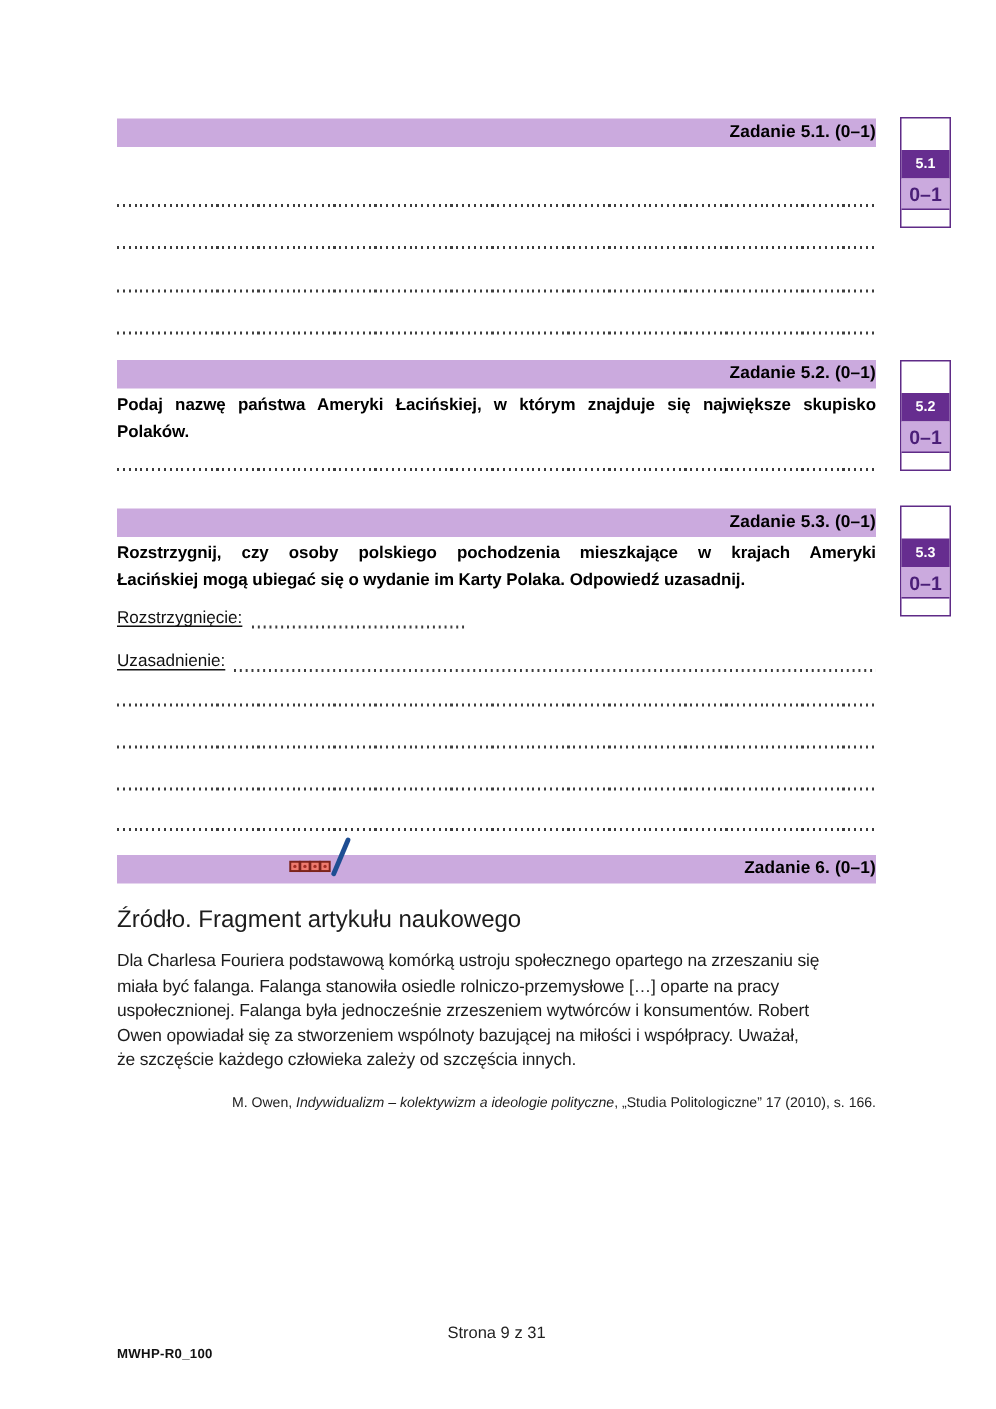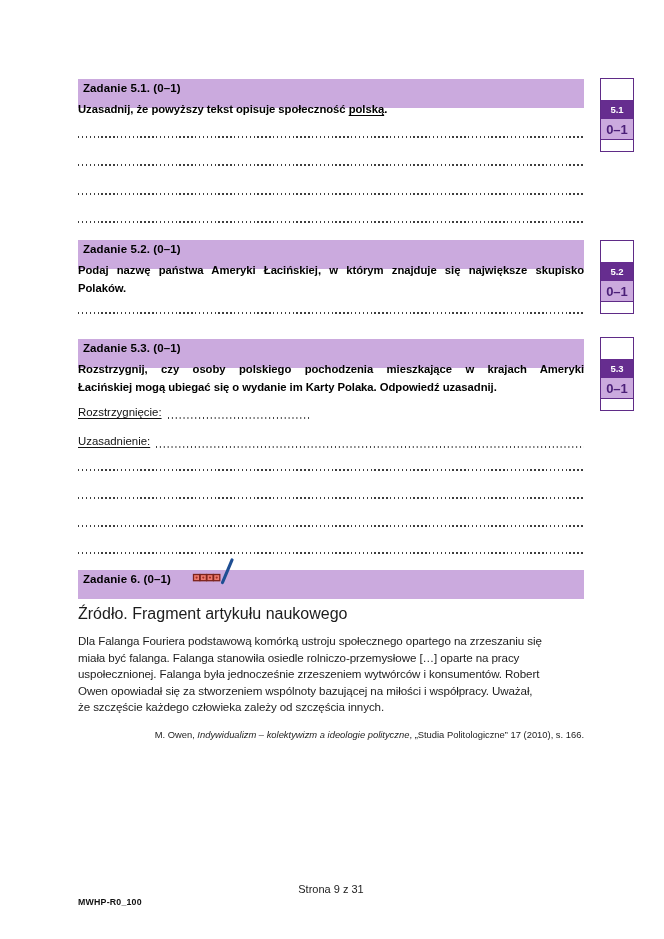--- a/index.html
+++ b/index.html
@@ -2,24 +2,24 @@
 <html style="--band-bg: #cbaade; --purple-dark: #662d8f; --purple-border: #5f2b87; --points-text: #4b1f78; --stamp-red: #ee7b6f; --stamp-red-border: #7c241c; --pen-blue: #1e4e93;"><head>
 <meta charset="utf-8">
 <style>
   html,body{margin:0;padding:0;background:#ffffff;}
   .page{
     position:relative;width:664px;height:939px;background:#fff;
     font-family:"Liberation Sans","DejaVu Sans",sans-serif;color:#111;
     overflow:hidden;
   }
   .band{
-    position:absolute;left:78px;width:506px;height:29px;
+    position:absolute;left:78px;width:506px;height:19px;
     background:var(--band-bg);
     font-weight:bold;font-size:11.5px;line-height:19px;
-    padding-left:5px;box-sizing:border-box;color:#000;letter-spacing:.1px;
+    padding-left:5px;box-sizing:border-box;color:#000;letter-spacing:.1px;text-align:right;
   }
   .prompt{
     position:absolute;left:78px;width:506px;
     font-weight:bold;font-size:11.3px;line-height:18px;color:#000;
     letter-spacing:-0.05px;
   }
   .just{text-align:justify;text-align-last:justify;}
   .dots{
     position:absolute;left:78px;width:506px;height:2px;
     background-image:repeating-linear-gradient(to right,#3d3d3d 0 1.4px,transparent 1.4px 3.9px);
@@ -62,21 +62,20 @@
   .stamp-sq{fill:var(--stamp-red);stroke:var(--stamp-red-border);stroke-width:1.3;}
   .stamp-dot{fill:#a32e24;}
   .pen{stroke:var(--pen-blue);stroke-width:3.2;stroke-linecap:round;}
 </style>
 </head>
 <body>
 
 <div class="page">
 
   <div class="band" style="top:79px">Zadanie 5.1. (0–1)</div>
-  <div class="prompt" style="top:100px"><span>Uzasadnij, że powyższy tekst opisuje społeczność </span><span class="ul">polską</span><span>.</span></div>
   <div class="dots" style="top:136px"></div>
   <div class="dots" style="top:164px"></div>
   <div class="dots" style="top:193px"></div>
   <div class="dots" style="top:221px"></div>
 
   <div class="score-box" style="top:78px">
     <div class="sb-head">5.1</div>
     <div class="sb-pts">0–1</div>
     <div class="sb-empty"></div>
   </div>
@@ -128,21 +127,21 @@
     <circle class="stamp-dot" cx="4.6" cy="21.6" r="1.1"></circle>
     <circle class="stamp-dot" cx="11.3" cy="21.6" r="1.1"></circle>
     <circle class="stamp-dot" cx="18" cy="21.6" r="1.1"></circle>
     <circle class="stamp-dot" cx="24.7" cy="21.6" r="1.1"></circle>
     <line class="pen" x1="30.5" y1="26.5" x2="40" y2="4"></line>
   </svg>
 
   <div class="src-head" style="top:605px">Źródło. Fragment artykułu naukowego</div>
 
   <div class="para" style="top:633px">
-    <div>Dla Falanga Fouriera podstawową komórką ustroju społecznego opartego na zrzeszaniu się</div>
+    <div>Dla Charlesa Fouriera podstawową komórką ustroju społecznego opartego na zrzeszaniu się</div>
     <div>miała być falanga. Falanga stanowiła osiedle rolniczo-przemysłowe […] oparte na pracy</div>
     <div>uspołecznionej. Falanga była jednocześnie zrzeszeniem wytwórców i konsumentów. Robert</div>
     <div>Owen opowiadał się za stworzeniem wspólnoty bazującej na miłości i współpracy. Uważał,</div>
     <div>że szczęście każdego człowieka zależy od szczęścia innych.</div>
   </div>
 
   <div class="cite" style="top:729px"><span>M. Owen, </span><span class="it">Indywidualizm – kolektywizm a ideologie polityczne</span><span>, „Studia Politologiczne” 17 (2010), s. 166.</span></div>
 
   <div class="footer-page">Strona 9 z 31</div>
   <div class="footer-code">MWHP-R0_100</div>

